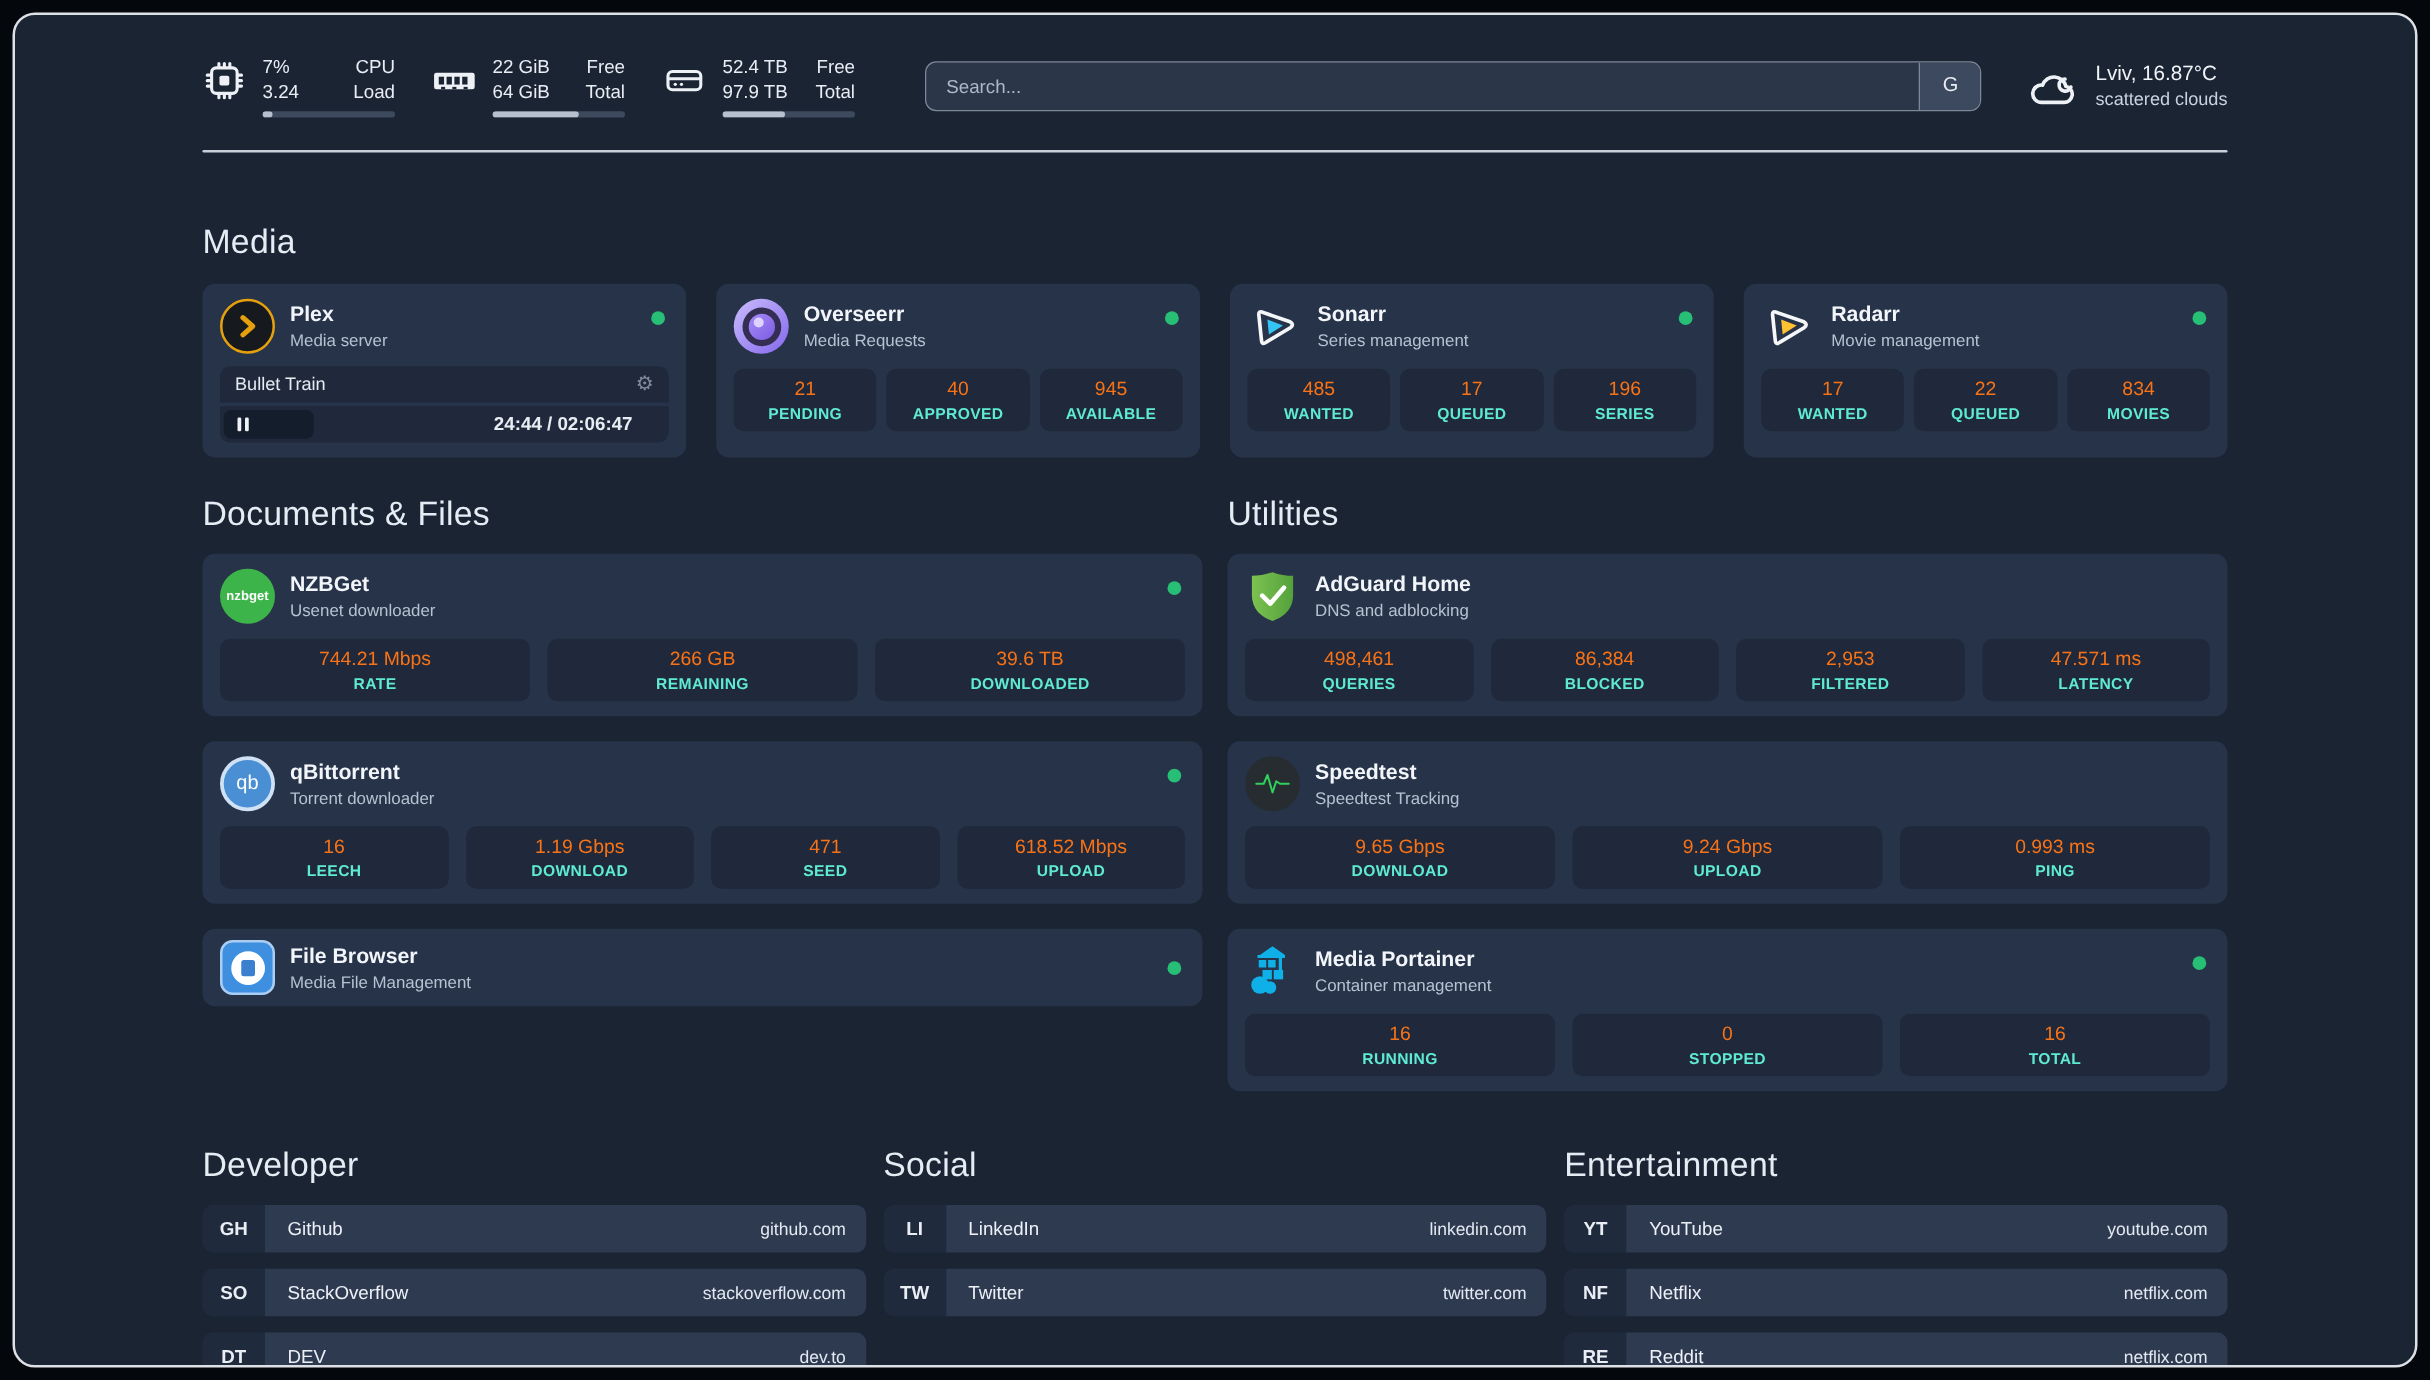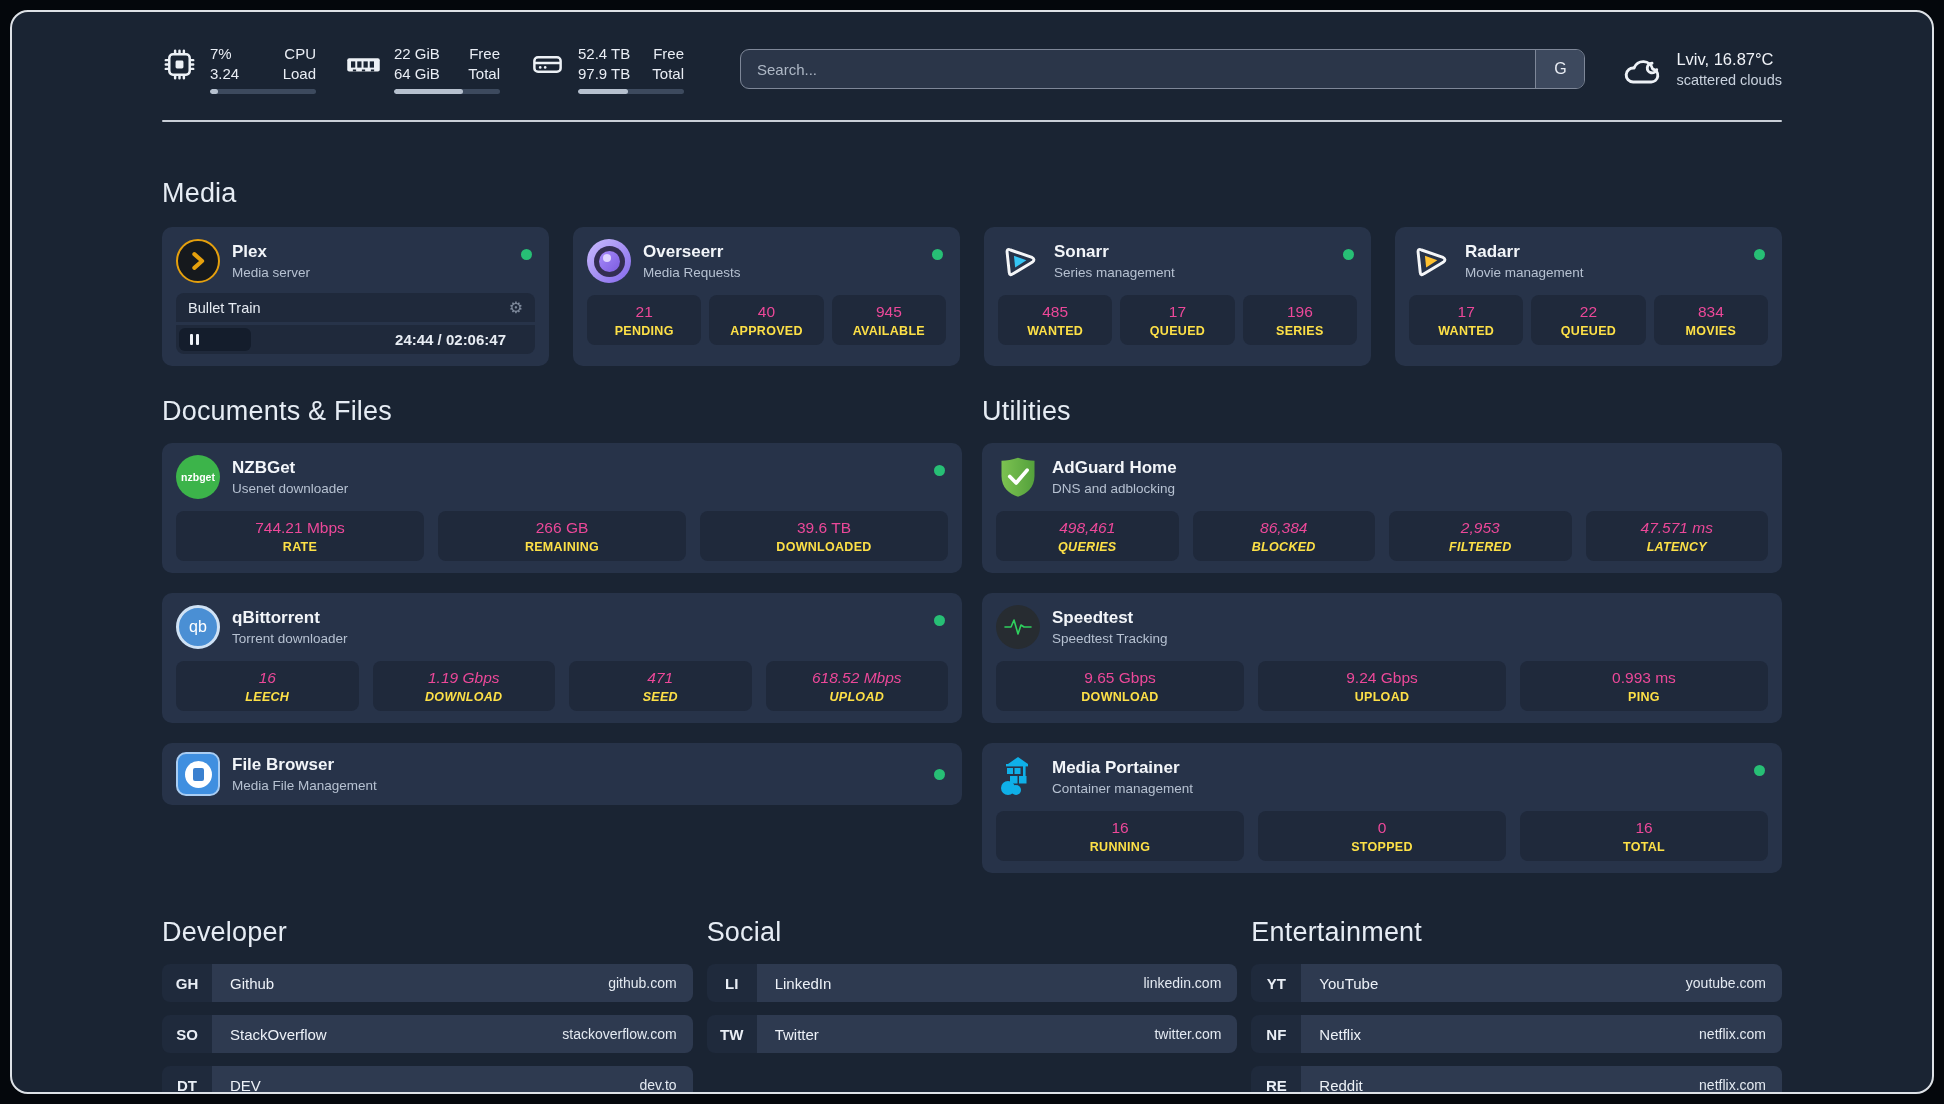--- a/index.html
+++ b/index.html
@@ -57,24 +57,24 @@
   .card-head{display:flex;align-items:center;gap:12px;}
   .app-icon{width:44px;height:44px;flex:none;}
   .app-name{font-size:17px;font-weight:600;color:#f2f5f9;line-height:1.2;}
   .app-sub{font-size:13.5px;color:#b6c1d1;margin-top:3px;}
   .dot{position:absolute;top:22px;right:17px;width:11px;height:11px;border-radius:50%;background:#27bf75;}
   .card.slim .dot{top:50%;margin-top:-5px;}
 
   .stats{display:grid;gap:8px;margin-top:12px;}
   .stats.gap-w{gap:14px;}
   .stats.c3{grid-template-columns:repeat(3,1fr);}
-  .stats.c4{grid-template-columns:repeat(4,1fr);font-style:italic;}
+  .stats.c4{grid-template-columns:repeat(4,1fr);}
   .stat{background:#1f293b;border-radius:8px;text-align:center;padding:8px 4px 7px;}
-  .stat-v{font-size:15.5px;color:#ec4899;}
-  .stat-l{font-size:12.5px;font-weight:700;color:#fde047;margin-top:3px;letter-spacing:.3px;}
+  .stat-v{font-size:15.5px;color:#f97316;}
+  .stat-l{font-size:12.5px;font-weight:700;color:#5eead4;margin-top:3px;letter-spacing:.3px;}
 
   
   .np{margin-top:10px;}
   .np-title{
     background:#1f293b;border-radius:8px 8px 0 0;height:29px;
     display:flex;align-items:center;justify-content:space-between;
     padding:0 12px;font-size:14.5px;color:#e6ebf2;margin-bottom:3px;
   }
   .gear{color:#7f8a9c;font-size:16px;line-height:1;}
   .np-progress{

